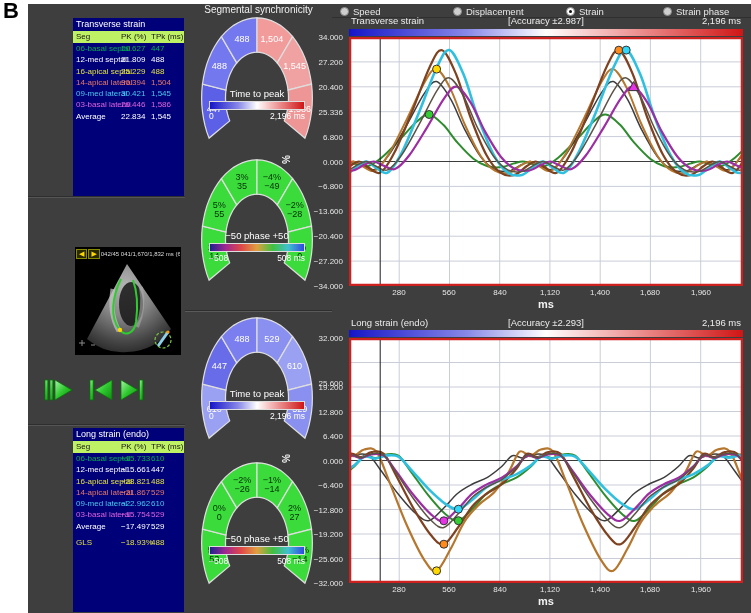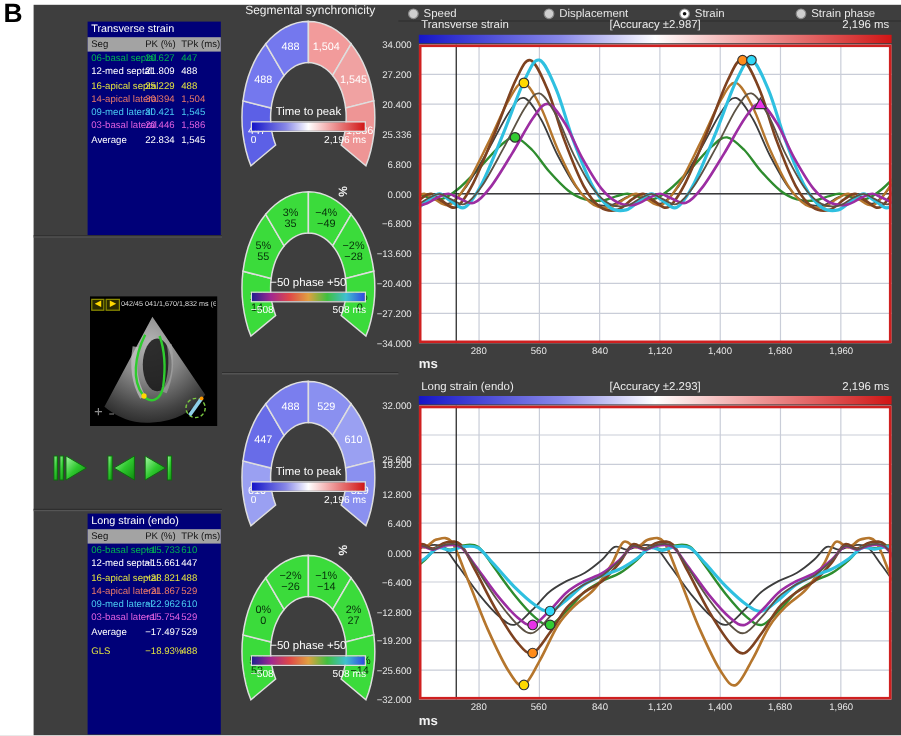--- a/index.html
+++ b/index.html
@@ -5,21 +5,21 @@
   html,body{margin:0;padding:0;background:#fff;}
   #app{position:relative;width:751px;height:613px;background:#ffffff;font-family:"Liberation Sans",sans-serif;overflow:hidden;}
   #page-label{position:absolute;left:3px;top:-2px;font-size:22px;font-weight:bold;color:#000;}
   #main{position:absolute;left:28px;top:4px;width:723px;height:609px;background:#3e3e3e;color:#e8e8e8;}
 
   
   .navy{position:absolute;background:#000078;}
   #table1{left:45px;top:14px;width:111px;height:178px;}
   #table2{left:45px;top:424px;width:111px;height:184px;}
   .t-title{height:13px;line-height:13px;color:#fff;font-size:9px;padding-left:3px;white-space:nowrap;}
-  .t-head{position:relative;height:12px;background:#a3a3a3;color:#151515;font-size:8px;}
+  .t-head{position:relative;height:12px;background:#bef264;color:#151515;font-size:8px;}
   .t-head .c{line-height:12px;}
   .t-row{position:relative;height:11.3px;font-size:8px;}
   .c{position:absolute;top:0;line-height:11.3px;white-space:nowrap;}
   .c0{left:3px}.c1{left:48px}.c2{left:78px}
   .t-gap{height:5px;}
 
   
   .hdiv{position:absolute;left:0;width:157px;height:0;border-top:1px solid #2e2e2e;border-bottom:1px solid #555;}
   #usbox{position:absolute;left:47px;top:243px;width:106px;height:108px;background:#000;}
   #usbox .thhead{display:flex;align-items:center;height:11px;gap:1px;padding:1px 1px 0 1px;}
@@ -50,21 +50,21 @@
   .chart-hdr{position:absolute;left:321px;width:394px;height:12px;font-size:9.5px;color:#ececec;}
   .chart-hdr .ttl{position:absolute;left:2px;top:0;}
   .chart-hdr .acc{position:absolute;left:0;right:0;top:0;text-align:center;}
   .chart-hdr .dur{position:absolute;right:2px;top:0;}
   #hdr1{top:11px}#hdr2{top:313px}
   .gradbar{position:absolute;left:321px;width:394px;height:7px;}
   #grad1{top:25px}#grad2{top:326px}
   .plot{position:absolute;}
   .ytick{position:absolute;width:40px;text-align:right;font-size:8px;color:#e6e6e6;white-space:nowrap;}
   .xtick{position:absolute;width:44px;text-align:center;font-size:8px;color:#e6e6e6;}
-  .mslab{position:absolute;text-align:left;font-size:11px;font-weight:bold;color:#f2f2f2;}
+  .mslab{position:absolute;text-align:center;font-size:11px;font-weight:bold;color:#f2f2f2;}
   .pclab{position:absolute;font-size:10px;font-weight:bold;color:#f2f2f2;transform:rotate(-90deg);}
 </style>
 </head>
 <body>
 
 <div id="app">
   <div id="page-label">B</div>
   <div id="main">
 
     <div id="table1" class="navy">

